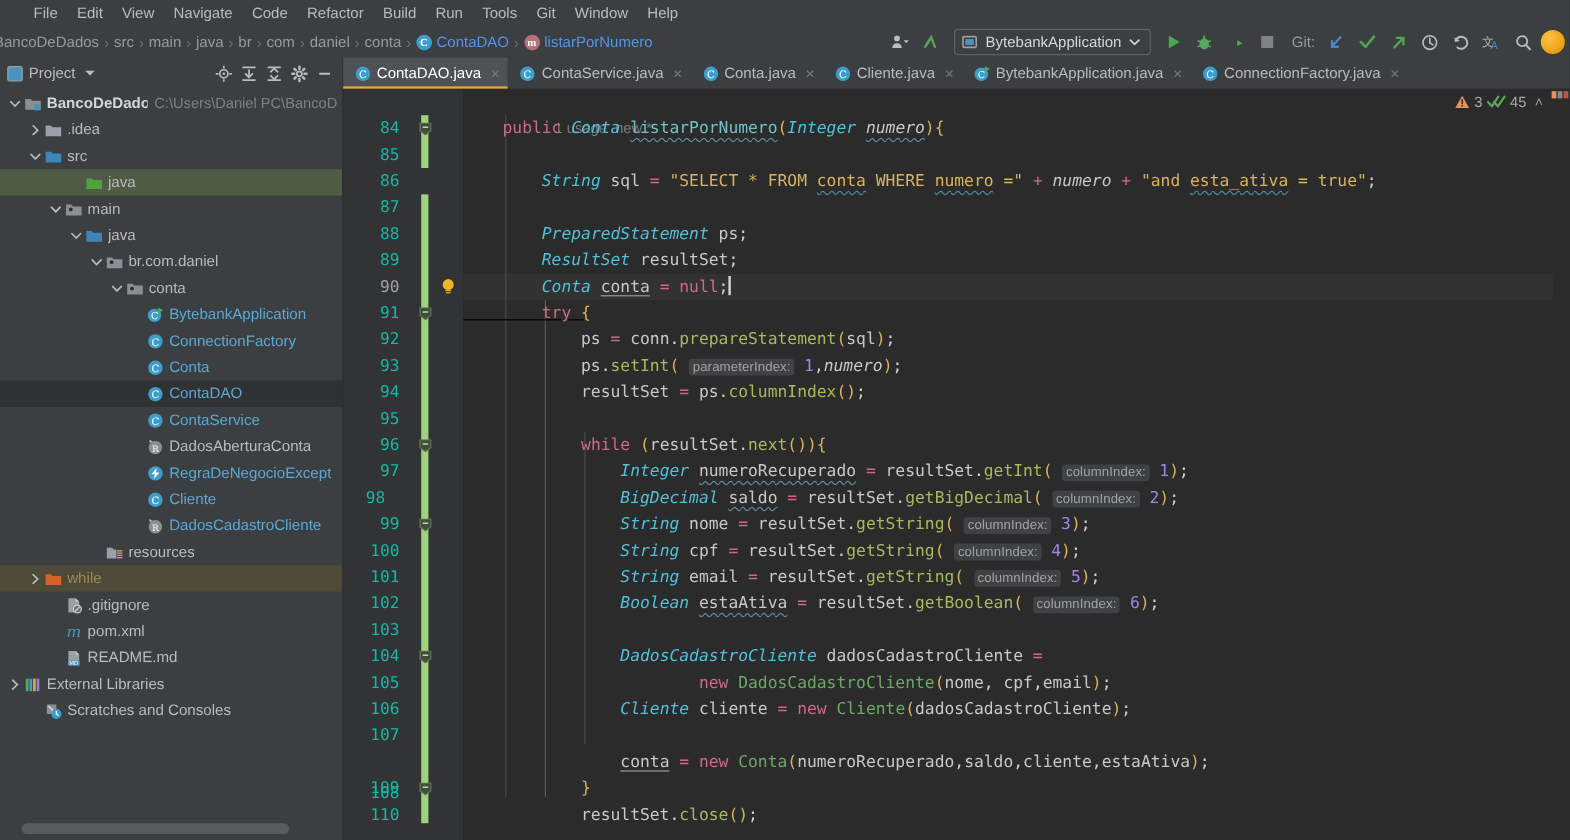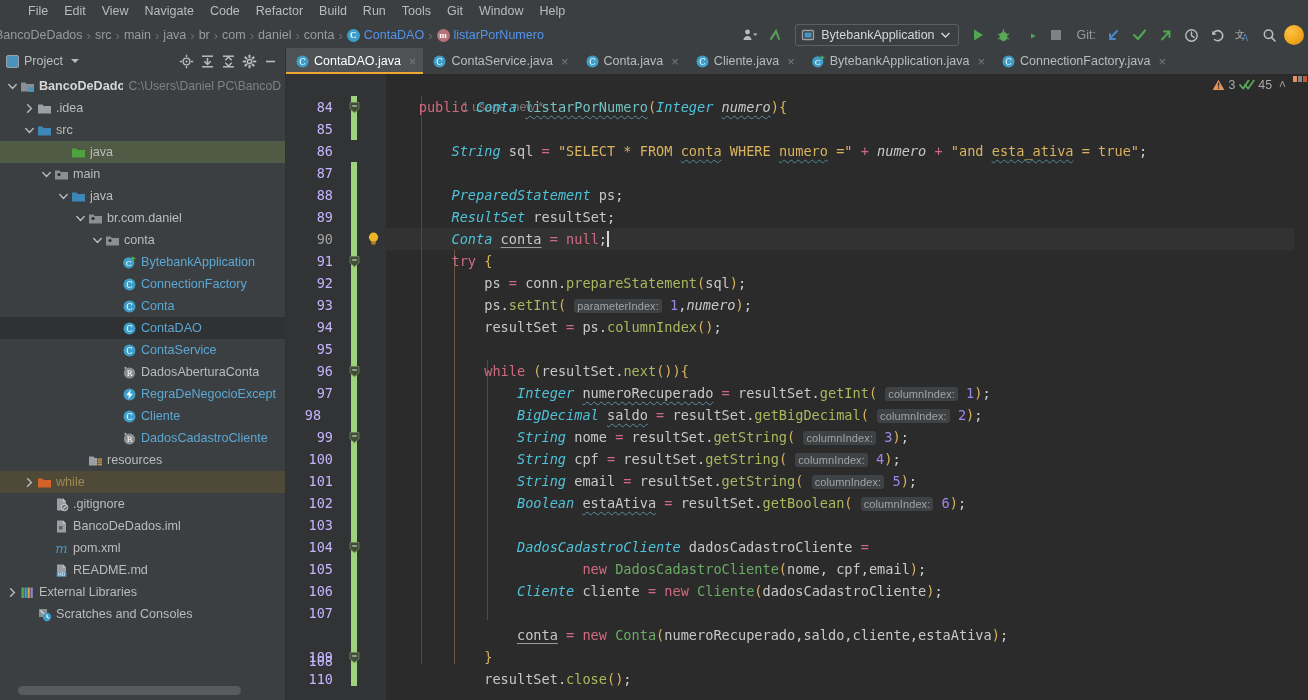--- a/index.html
+++ b/index.html
@@ -111,21 +111,21 @@
   .tab .x { color:#7a7a7a; font-size:13px; margin-left:3px; line-height:1; }
   .tabicon { width:14px;height:14px;flex:0 0 14px; position:relative; }
 
   .codewrap { flex:1; display:flex; min-height:0; position:relative; background:#2b2b2b; overflow:hidden;}
   .gutter {
     width:100px; flex:0 0 100px; background:#313335; position:relative;
     font-family:"DejaVu Sans Mono", monospace; font-size:13px;
   }
   .gutter .lnum {
     position:absolute; right:53px; width:40px; text-align:right;
-    color:#c4b5fd; height:22px; line-height:22px; font-size:13.5px;
+    color:#14b8a6; height:22px; line-height:22px; font-size:13.5px;
   }
   .gutter .lnum.cur { color:#a4a3a3; }
   .vcs-stripe { position:absolute; left:65px; width:6px; background:#9fd27d; }
   .fold {
     position:absolute; left:63px; width:11px; height:22px;
     display:flex; align-items:center; justify-content:center;
   }
   .bulb { position:absolute; left:79px; width:16px;height:22px; display:flex; align-items:center; justify-content:center;}
 
   .codearea {
@@ -617,31 +617,20 @@
               <span class="arrow" style="margin-left: 40px;"></span>
               <span class="ic">
                 <svg width="15" height="15" viewBox="0 0 15 15">
                   <path d="M3 1.5 h6 l3 3 v9 H3 Z" fill="#9aa0a6"></path>
                   <path d="M9 1.5 v3 h3 Z" fill="#c8cdd1"></path>
                   <circle cx="10.5" cy="10.5" r="3.3" fill="#6e7276" stroke="#c8cdd1" stroke-width="1"></circle>
                   <path d="M8.4 12.6 L12.6 8.4" stroke="#c8cdd1" stroke-width="1.1"></path>
                 </svg>
               </span>
               <span class="lbl2">.gitignore</span>
-            </div>
-            <div class="row">
-              <span class="arrow" style="margin-left: 40px;"></span>
-              <span class="ic">
-                <svg width="15" height="15" viewBox="0 0 15 15">
-                  <path d="M3 1.5 h6 l3 3 v9 H3 Z" fill="#9aa0a6"></path>
-                  <path d="M9 1.5 v3 h3 Z" fill="#c8cdd1"></path>
-                  <rect x="5" y="7" width="3.5" height="3.5" fill="#5d6368"></rect>
-                </svg>
-              </span>
-              <span class="lbl2">BancoDeDados.iml</span>
             </div>
             <div class="row">
               <span class="arrow" style="margin-left: 40px;"></span>
               <span class="ic">
                 <svg width="15" height="15" viewBox="0 0 15 15">
                   <text x="7.5" y="12" font-size="13" fill="#4a93bd" text-anchor="middle" font-style="italic" font-family="DejaVu Serif">m</text>
                 </svg>
               </span>
               <span class="lbl2">pom.xml</span>
             </div>
@@ -842,21 +831,21 @@
           <div class="cline" style="top:66px; left:0px;"><span class="v">        </span><span class="t">String</span><span class="v"> sql </span><span class="k">=</span><span class="v"> </span><span class="s">"SELECT * FROM </span><span class="s wavy-r">conta</span><span class="s"> WHERE </span><span class="s wavy-r">numero</span><span class="s"> ="</span><span class="v"> </span><span class="k">+</span><span class="v"> </span><span class="vi">numero</span><span class="v"> </span><span class="k">+</span><span class="v"> </span><span class="s">"and </span><span class="s wavy-r">esta_ativa</span><span class="s"> = true"</span><span class="p">;</span></div>
 
           <div class="cline" style="top:88px; left:0px;"></div>
 
           <div class="cline" style="top:110px; left:0px;"><span class="v">        </span><span class="t">PreparedStatement</span><span class="v"> ps</span><span class="p">;</span></div>
 
           <div class="cline" style="top:132px; left:0px;"><span class="v">        </span><span class="t">ResultSet</span><span class="v"> resultSet</span><span class="p">;</span></div>
 
           <div class="cline" style="top:154px; left:0px;"><span class="v">        </span><span class="t">Conta</span><span class="v"> </span><span class="v uline">conta</span><span class="v"> </span><span class="k">=</span><span class="v"> </span><span class="k">null</span><span class="p">;</span><span class="caret"></span></div>
 
-          <div class="cline" style="top:176px; left:0px;"><span class="v">        </span><span class="k">try</span><span class="v"> </span><span class="br">{</span></div>
+          <div class="cline" style="top:176px; left:0px;text-decoration:underline;"><span class="v">        </span><span class="k">try</span><span class="v"> </span><span class="br">{</span></div>
 
           <div class="cline" style="top:198px; left:0px;"><span class="v">            ps </span><span class="k">=</span><span class="v"> conn</span><span class="p">.</span><span class="m">prepareStatement</span><span class="br">(</span><span class="v">sql</span><span class="br">)</span><span class="p">;</span></div>
 
           <div class="cline" style="top:220px; left:0px;"><span class="v">            ps</span><span class="p">.</span><span class="m">setInt</span><span class="br">(</span><span class="v"> </span><span class="hint">parameterIndex:</span><span class="v"> </span><span class="n">1</span><span class="p">,</span><span class="vi">numero</span><span class="br">)</span><span class="p">;</span></div>
 
           <div class="cline" style="top:242px; left:0px;"><span class="v">            resultSet </span><span class="k">=</span><span class="v"> ps</span><span class="p">.</span><span class="m">columnIndex</span><span class="br">()</span><span class="p">;</span></div>
 
           <div class="cline" style="top:264px; left:0px;"></div>
 
           <div class="cline" style="top:286px; left:0px;"><span class="v">            </span><span class="k">while</span><span class="v"> </span><span class="br">(</span><span class="v">resultSet</span><span class="p">.</span><span class="m">next</span><span class="br">()</span><span class="br">)</span><span class="br">{</span></div>

